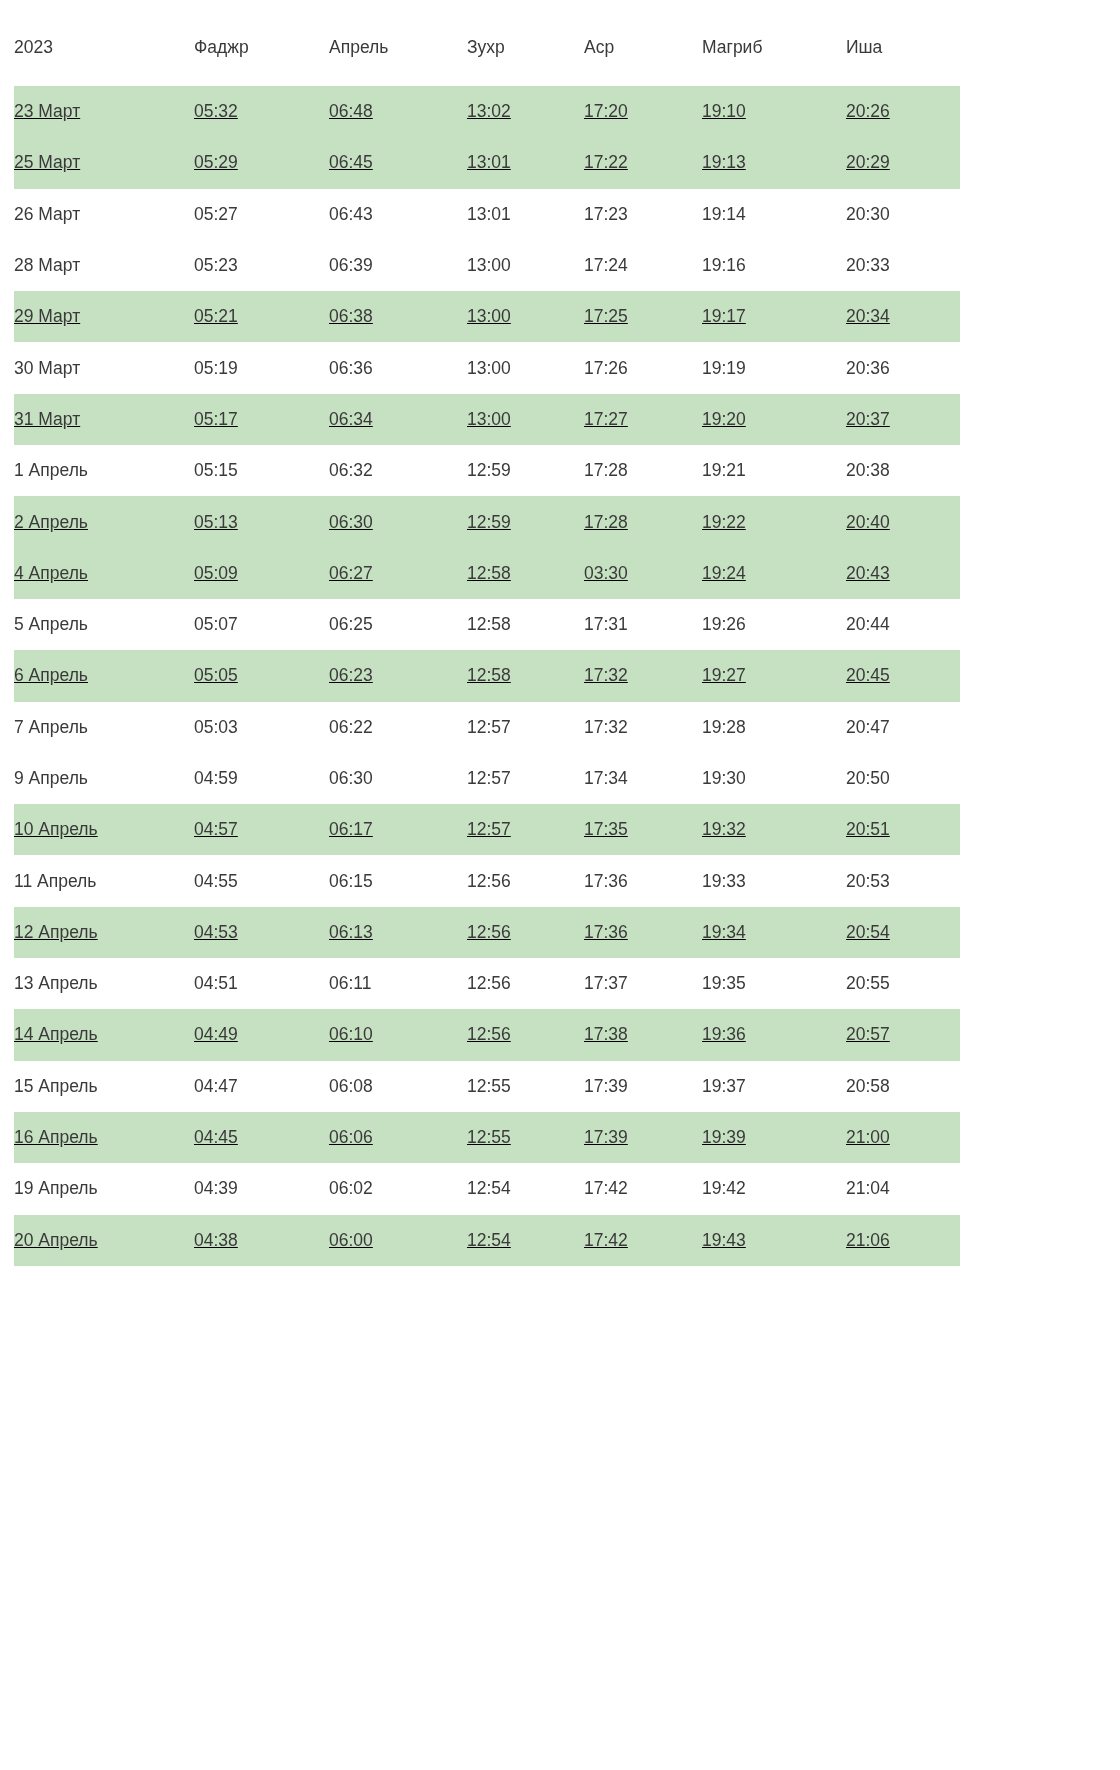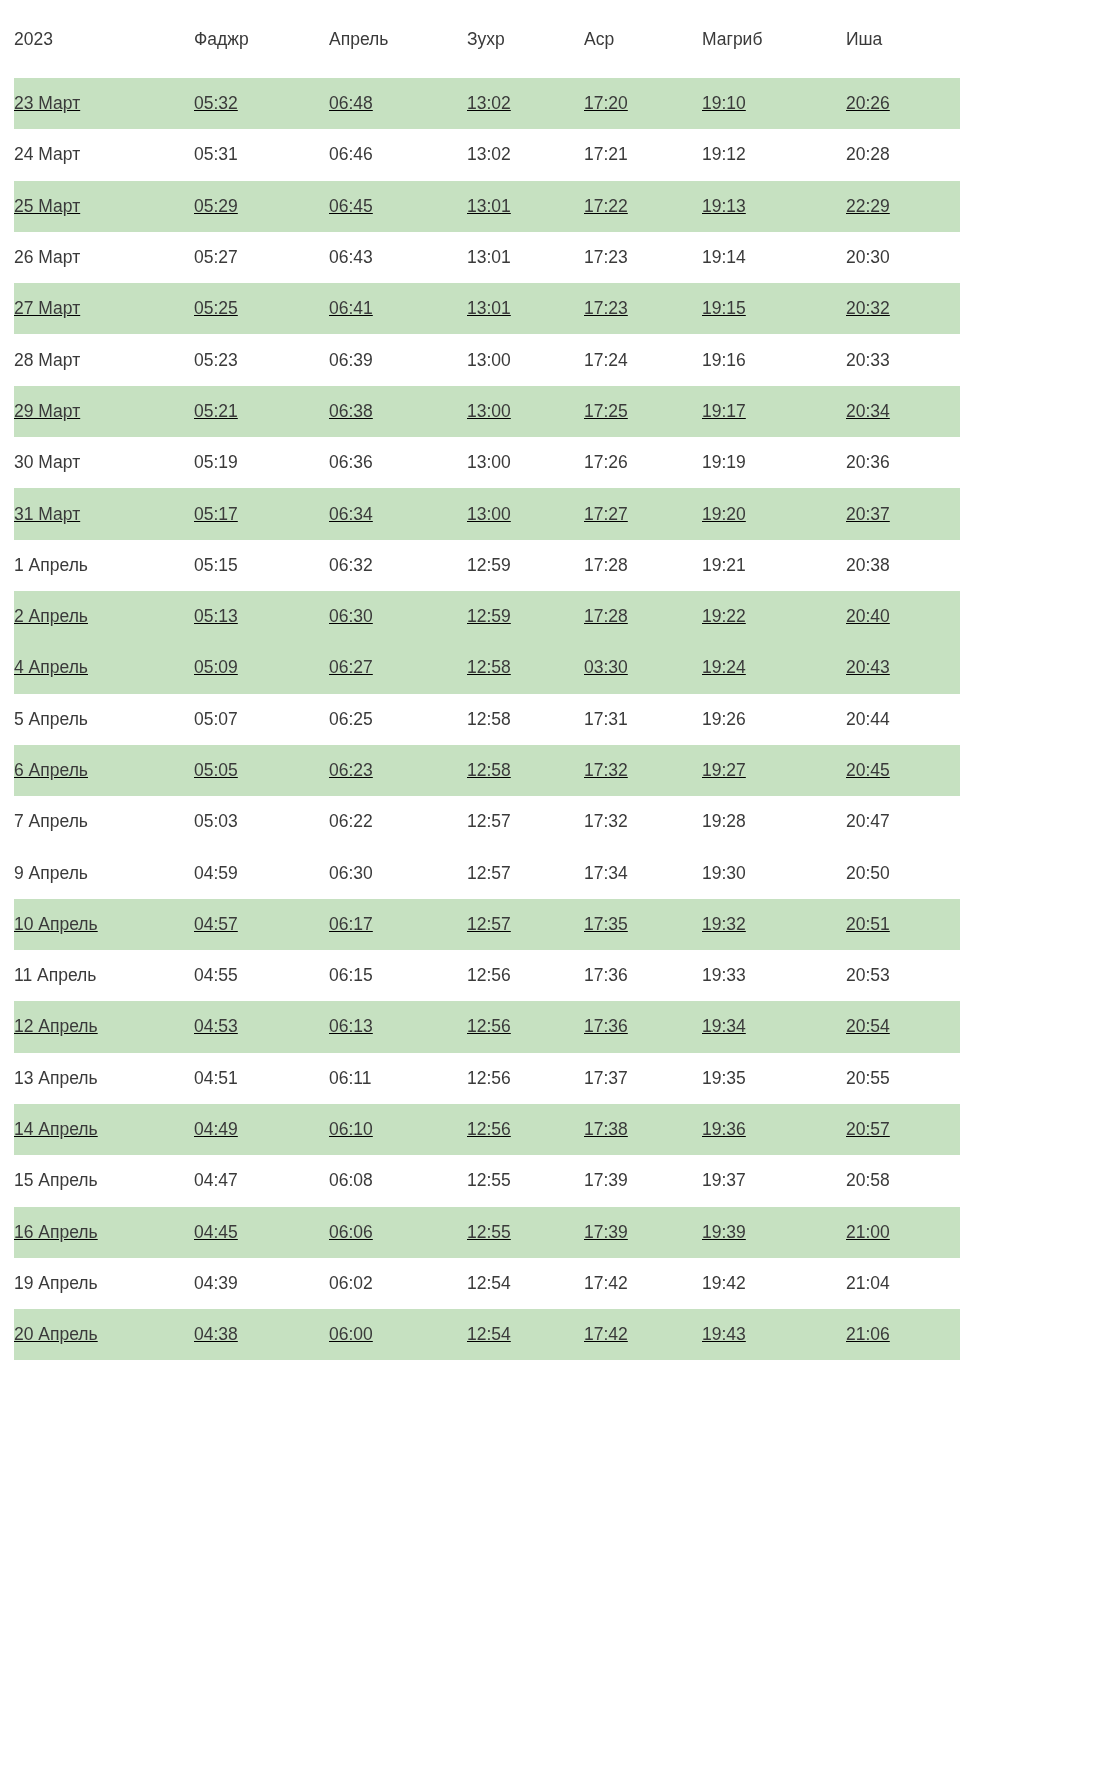--- a/index.html
+++ b/index.html
@@ -5,21 +5,21 @@
   * { box-sizing: border-box; margin: 0; padding: 0; }
   html, body {
     width: 1120px;
     height: 1770px;
     background: #ffffff;
     font-family: "Liberation Sans", sans-serif;
   }
   .prayer-table-wrap {
     width: 1120px;
     padding-left: 14px;
-    padding-top: 0;
+    padding-top: 8px;
   }
   table.prayer-table {
     border-collapse: collapse;
     width: 946px;
     table-layout: fixed;
   }
   table.prayer-table th,
   table.prayer-table td {
     text-align: left;
     font-weight: normal;
@@ -82,56 +82,38 @@
     <tbody>
         <tr class="row-alt">
           <td>23 Март</td>
           <td>05:32</td>
           <td>06:48</td>
           <td>13:02</td>
           <td>17:20</td>
           <td>19:10</td>
           <td>20:26</td>
         </tr>
-        <tr class="row-plain">
-          <td>24 Март</td>
-          <td>05:31</td>
-          <td>06:46</td>
-          <td>13:02</td>
-          <td>17:21</td>
-          <td>19:12</td>
-          <td>20:28</td>
-        </tr>
         <tr class="row-alt">
           <td>25 Март</td>
           <td>05:29</td>
           <td>06:45</td>
           <td>13:01</td>
           <td>17:22</td>
           <td>19:13</td>
-          <td>22:29</td>
+          <td>20:29</td>
         </tr>
         <tr class="row-plain">
           <td>26 Март</td>
           <td>05:27</td>
           <td>06:43</td>
           <td>13:01</td>
           <td>17:23</td>
           <td>19:14</td>
           <td>20:30</td>
         </tr>
-        <tr class="row-alt">
-          <td>27 Март</td>
-          <td>05:25</td>
-          <td>06:41</td>
-          <td>13:01</td>
-          <td>17:23</td>
-          <td>19:15</td>
-          <td>20:32</td>
-        </tr>
         <tr class="row-plain">
           <td>28 Март</td>
           <td>05:23</td>
           <td>06:39</td>
           <td>13:00</td>
           <td>17:24</td>
           <td>19:16</td>
           <td>20:33</td>
         </tr>
         <tr class="row-alt">

